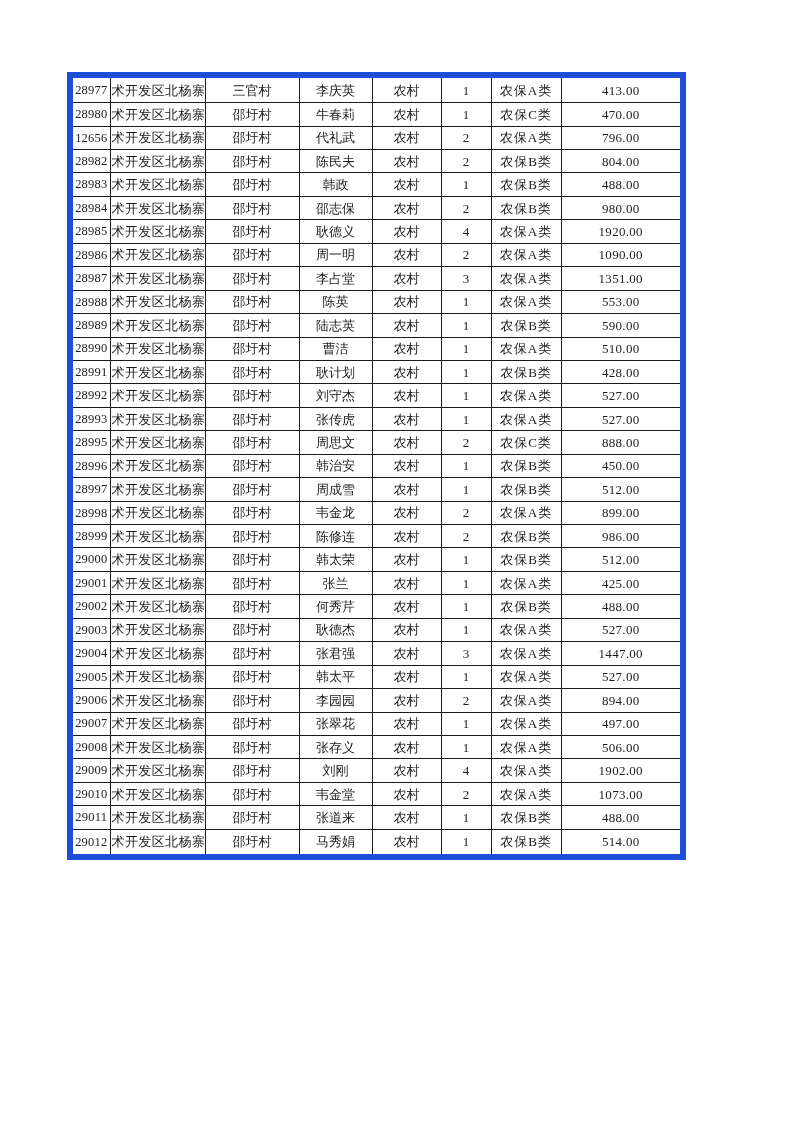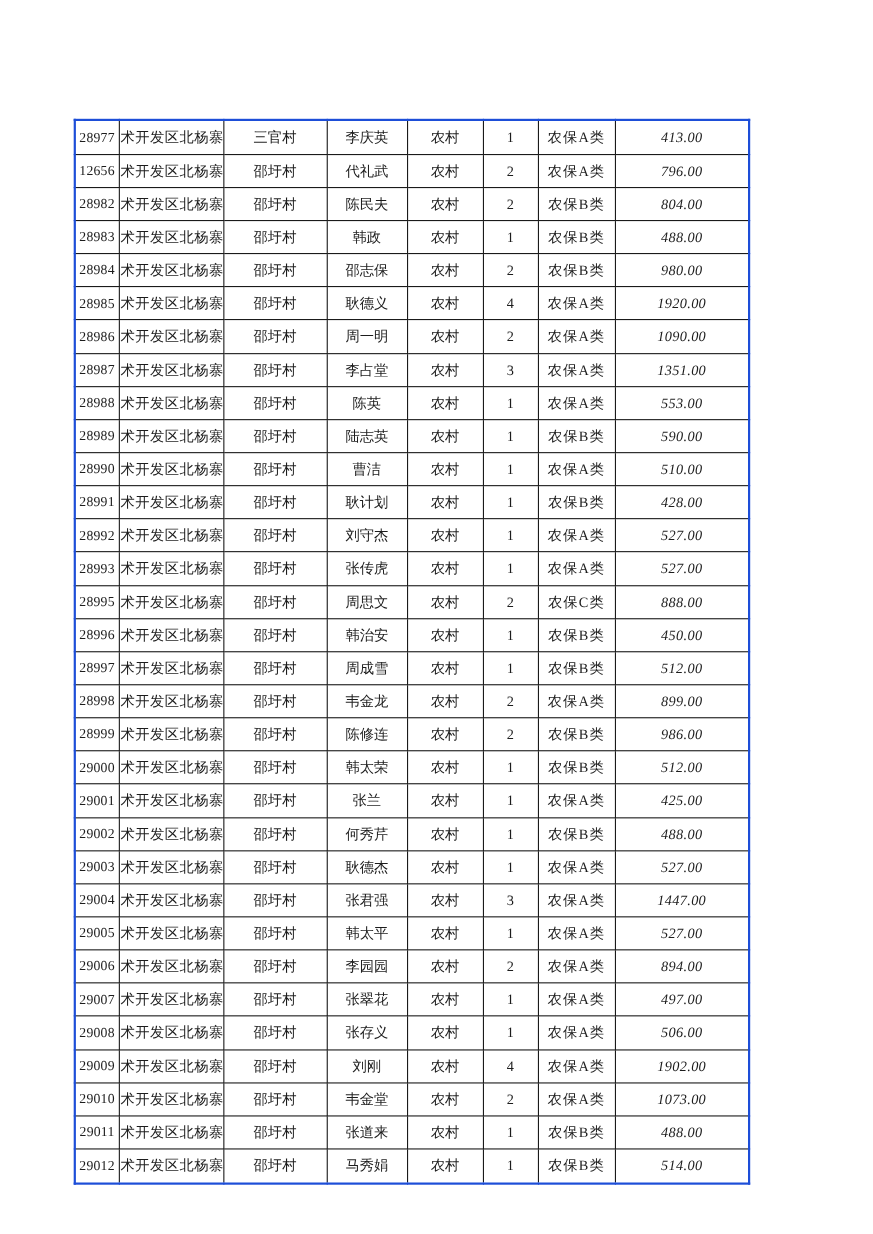--- a/index.html
+++ b/index.html
@@ -16,23 +16,22 @@
   }
   .sheet {
     position: absolute;
     left: 67px;
     top: 72px;
   }
   table.roster {
     border-collapse: collapse;
     table-layout: fixed;
     width: 613px;
-    height: 969px;
-    border: 2px solid #1d4ed8;
-    margin-top: 36px;
+    height: 788px;
+    border: 6px solid #1d4ed8;
   }
   table.roster td {
     border: 1px solid #1a1a1a;
     padding: 0;
     text-align: center;
     vertical-align: middle;
     font-size: 13px;
     color: #1c1c1c;
     line-height: 1;
     overflow: hidden;
@@ -42,21 +41,20 @@
     font-size: 12.5px;
     letter-spacing: 0.2px;
   }
   table.roster td.col-district {
     text-align: center;
     padding-left: 1px;
     letter-spacing: 0.4px;
   }
   table.roster td.col-amount {
     letter-spacing: 0.3px;
-    font-style: italic;
   }
   table.roster td.col-category {
     letter-spacing: 1px;
   }
 </style>
 </head>
 <body>
 
 <div class="sheet">
   <table class="roster">
@@ -75,20 +73,30 @@
           <td class="col-id">28977</td>
           <td class="col-district">术开发区北杨寨</td>
           <td class="col-village">三官村</td>
           <td class="col-name">李庆英</td>
           <td class="col-type">农村</td>
           <td class="col-count">1</td>
           <td class="col-category">农保A类</td>
           <td class="col-amount">413.00</td>
         </tr>
         <tr>
+          <td class="col-id">28980</td>
+          <td class="col-district">术开发区北杨寨</td>
+          <td class="col-village">邵圩村</td>
+          <td class="col-name">牛春莉</td>
+          <td class="col-type">农村</td>
+          <td class="col-count">1</td>
+          <td class="col-category">农保C类</td>
+          <td class="col-amount">470.00</td>
+        </tr>
+        <tr>
           <td class="col-id">12656</td>
           <td class="col-district">术开发区北杨寨</td>
           <td class="col-village">邵圩村</td>
           <td class="col-name">代礼武</td>
           <td class="col-type">农村</td>
           <td class="col-count">2</td>
           <td class="col-category">农保A类</td>
           <td class="col-amount">796.00</td>
         </tr>
         <tr>

